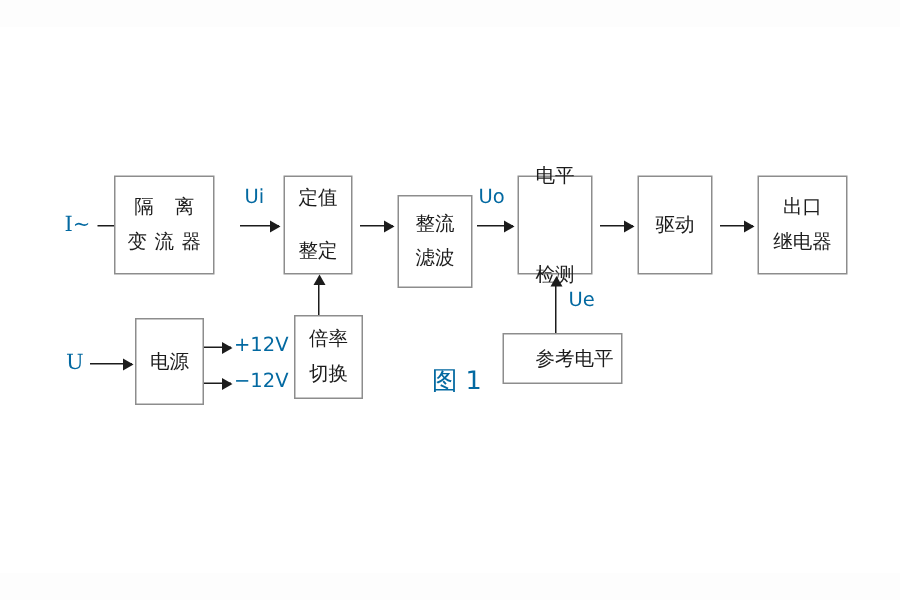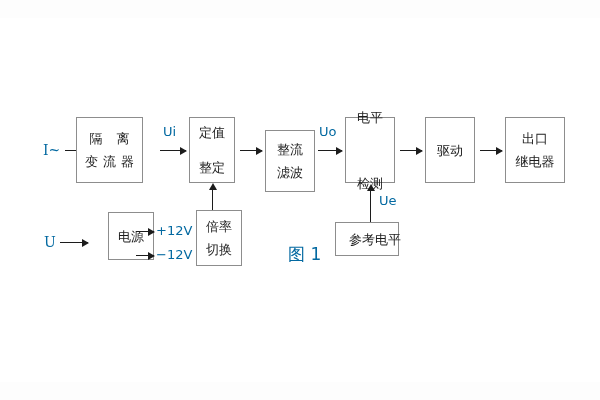--- a/index.html
+++ b/index.html
@@ -137,39 +137,39 @@
   <div class="h-arrow" style="left:480px; top:150px; width:22px;"></div>
 
   <div class="block" style="left:505px; top:117px; width:60px; height:66px;">
     <span class="ln">出口</span>
     <span class="ln">继电器</span>
   </div>
 
   <div class="label serif" style="left:44px; top:235px; font-size:14px;">U</div>
   <div class="h-arrow" style="left:60px; top:242px; width:28px;"></div>
 
-  <div class="block" style="left:108px; top:212px; width:46px; height:48px;">
+  <div class="block" style="left:90px; top:212px; width:46px; height:58px;">
     <span class="ln">电源</span>
   </div>
 
   <div class="h-arrow" style="left:136px; top:231px; width:18px;"></div>
   <div class="label" style="left:156px; top:224px;">+12V</div>
 
   <div class="h-arrow" style="left:136px; top:255px; width:18px;"></div>
   <div class="label" style="left:156px; top:248px;">−12V</div>
 
   <div class="block" style="left:196px; top:210px; width:46px; height:56px;">
     <span class="ln">倍率</span>
     <span class="ln">切换</span>
   </div>
 
   <div class="v-arrow" style="left:212px; top:189px; height:21px;"></div>
 
   <div class="v-arrow" style="left:370px; top:190px; height:32px;"></div>
   <div class="label" style="left:379px; top:194px;">Ue</div>
 
-  <div class="block" style="left:335px; top:222px; width:64px; height:34px;padding-left:16px;">
+  <div class="block" style="left:335px; top:222px; width:80px; height:34px;padding-left:16px;">
     <span class="ln">参考电平</span>
   </div>
 
   <div class="label" style="left:288px; top:246px; font-size:17px;">图 1</div>
 
 </div>
 
 </body></html>

